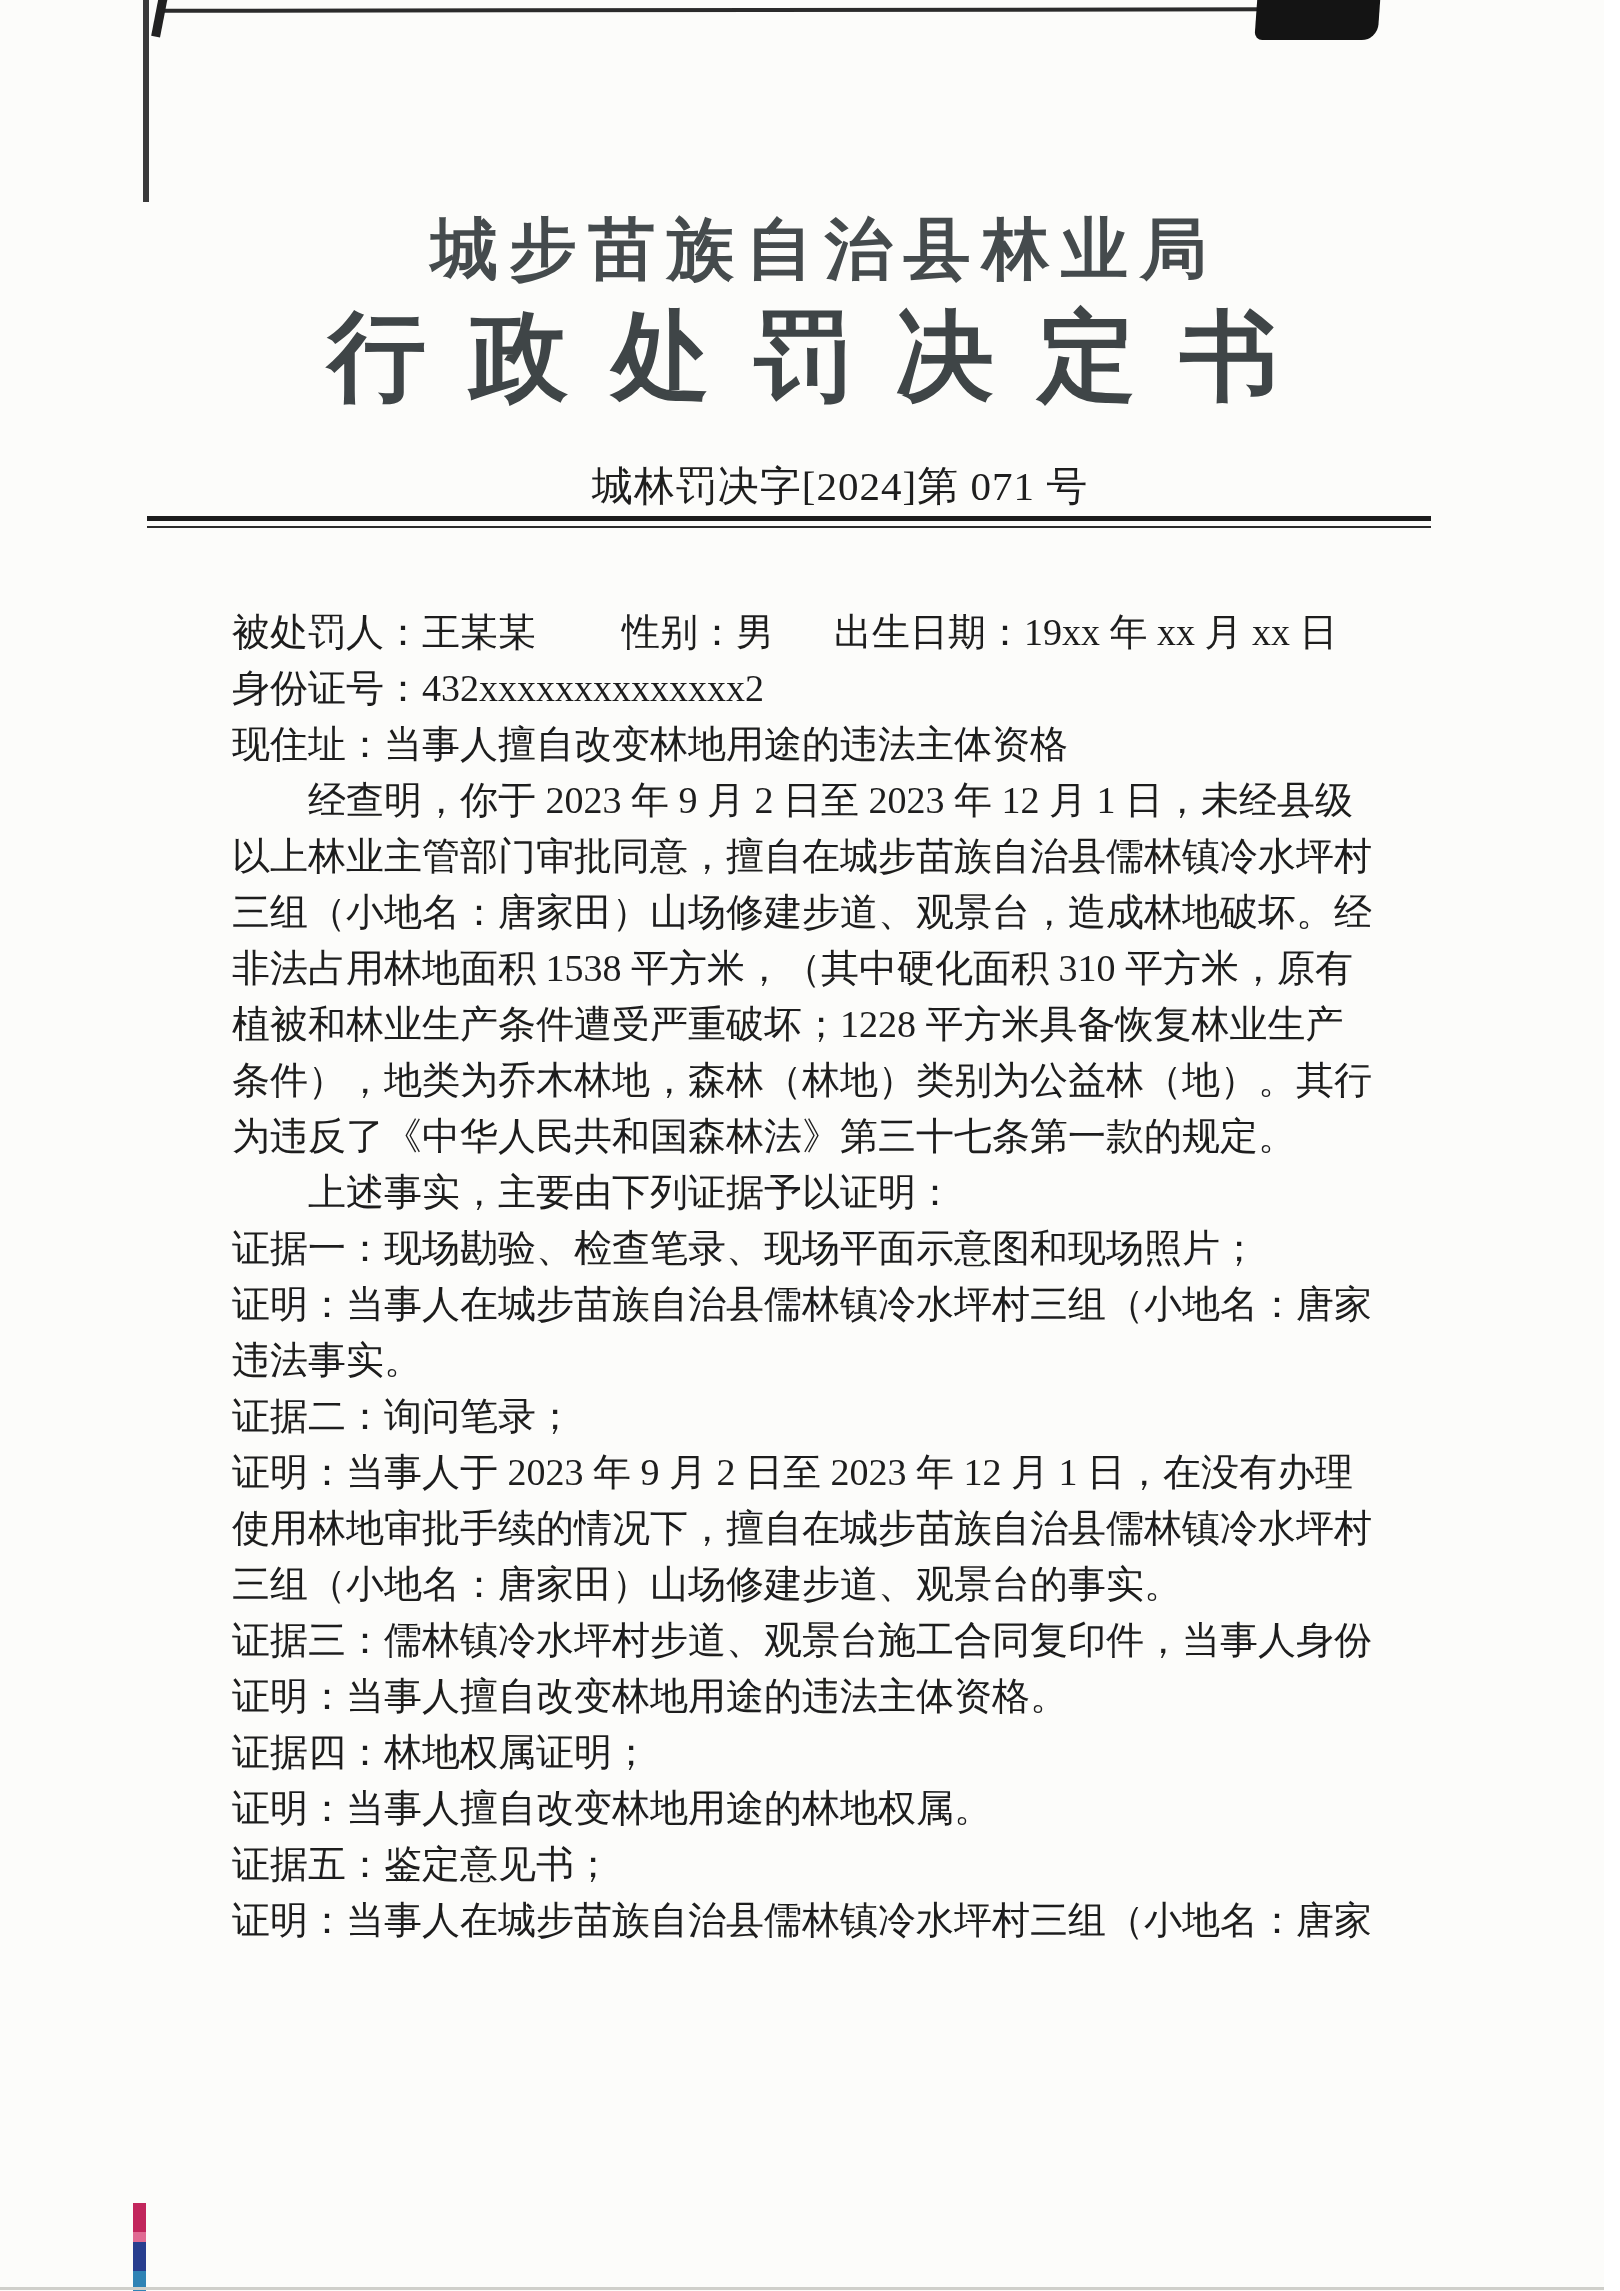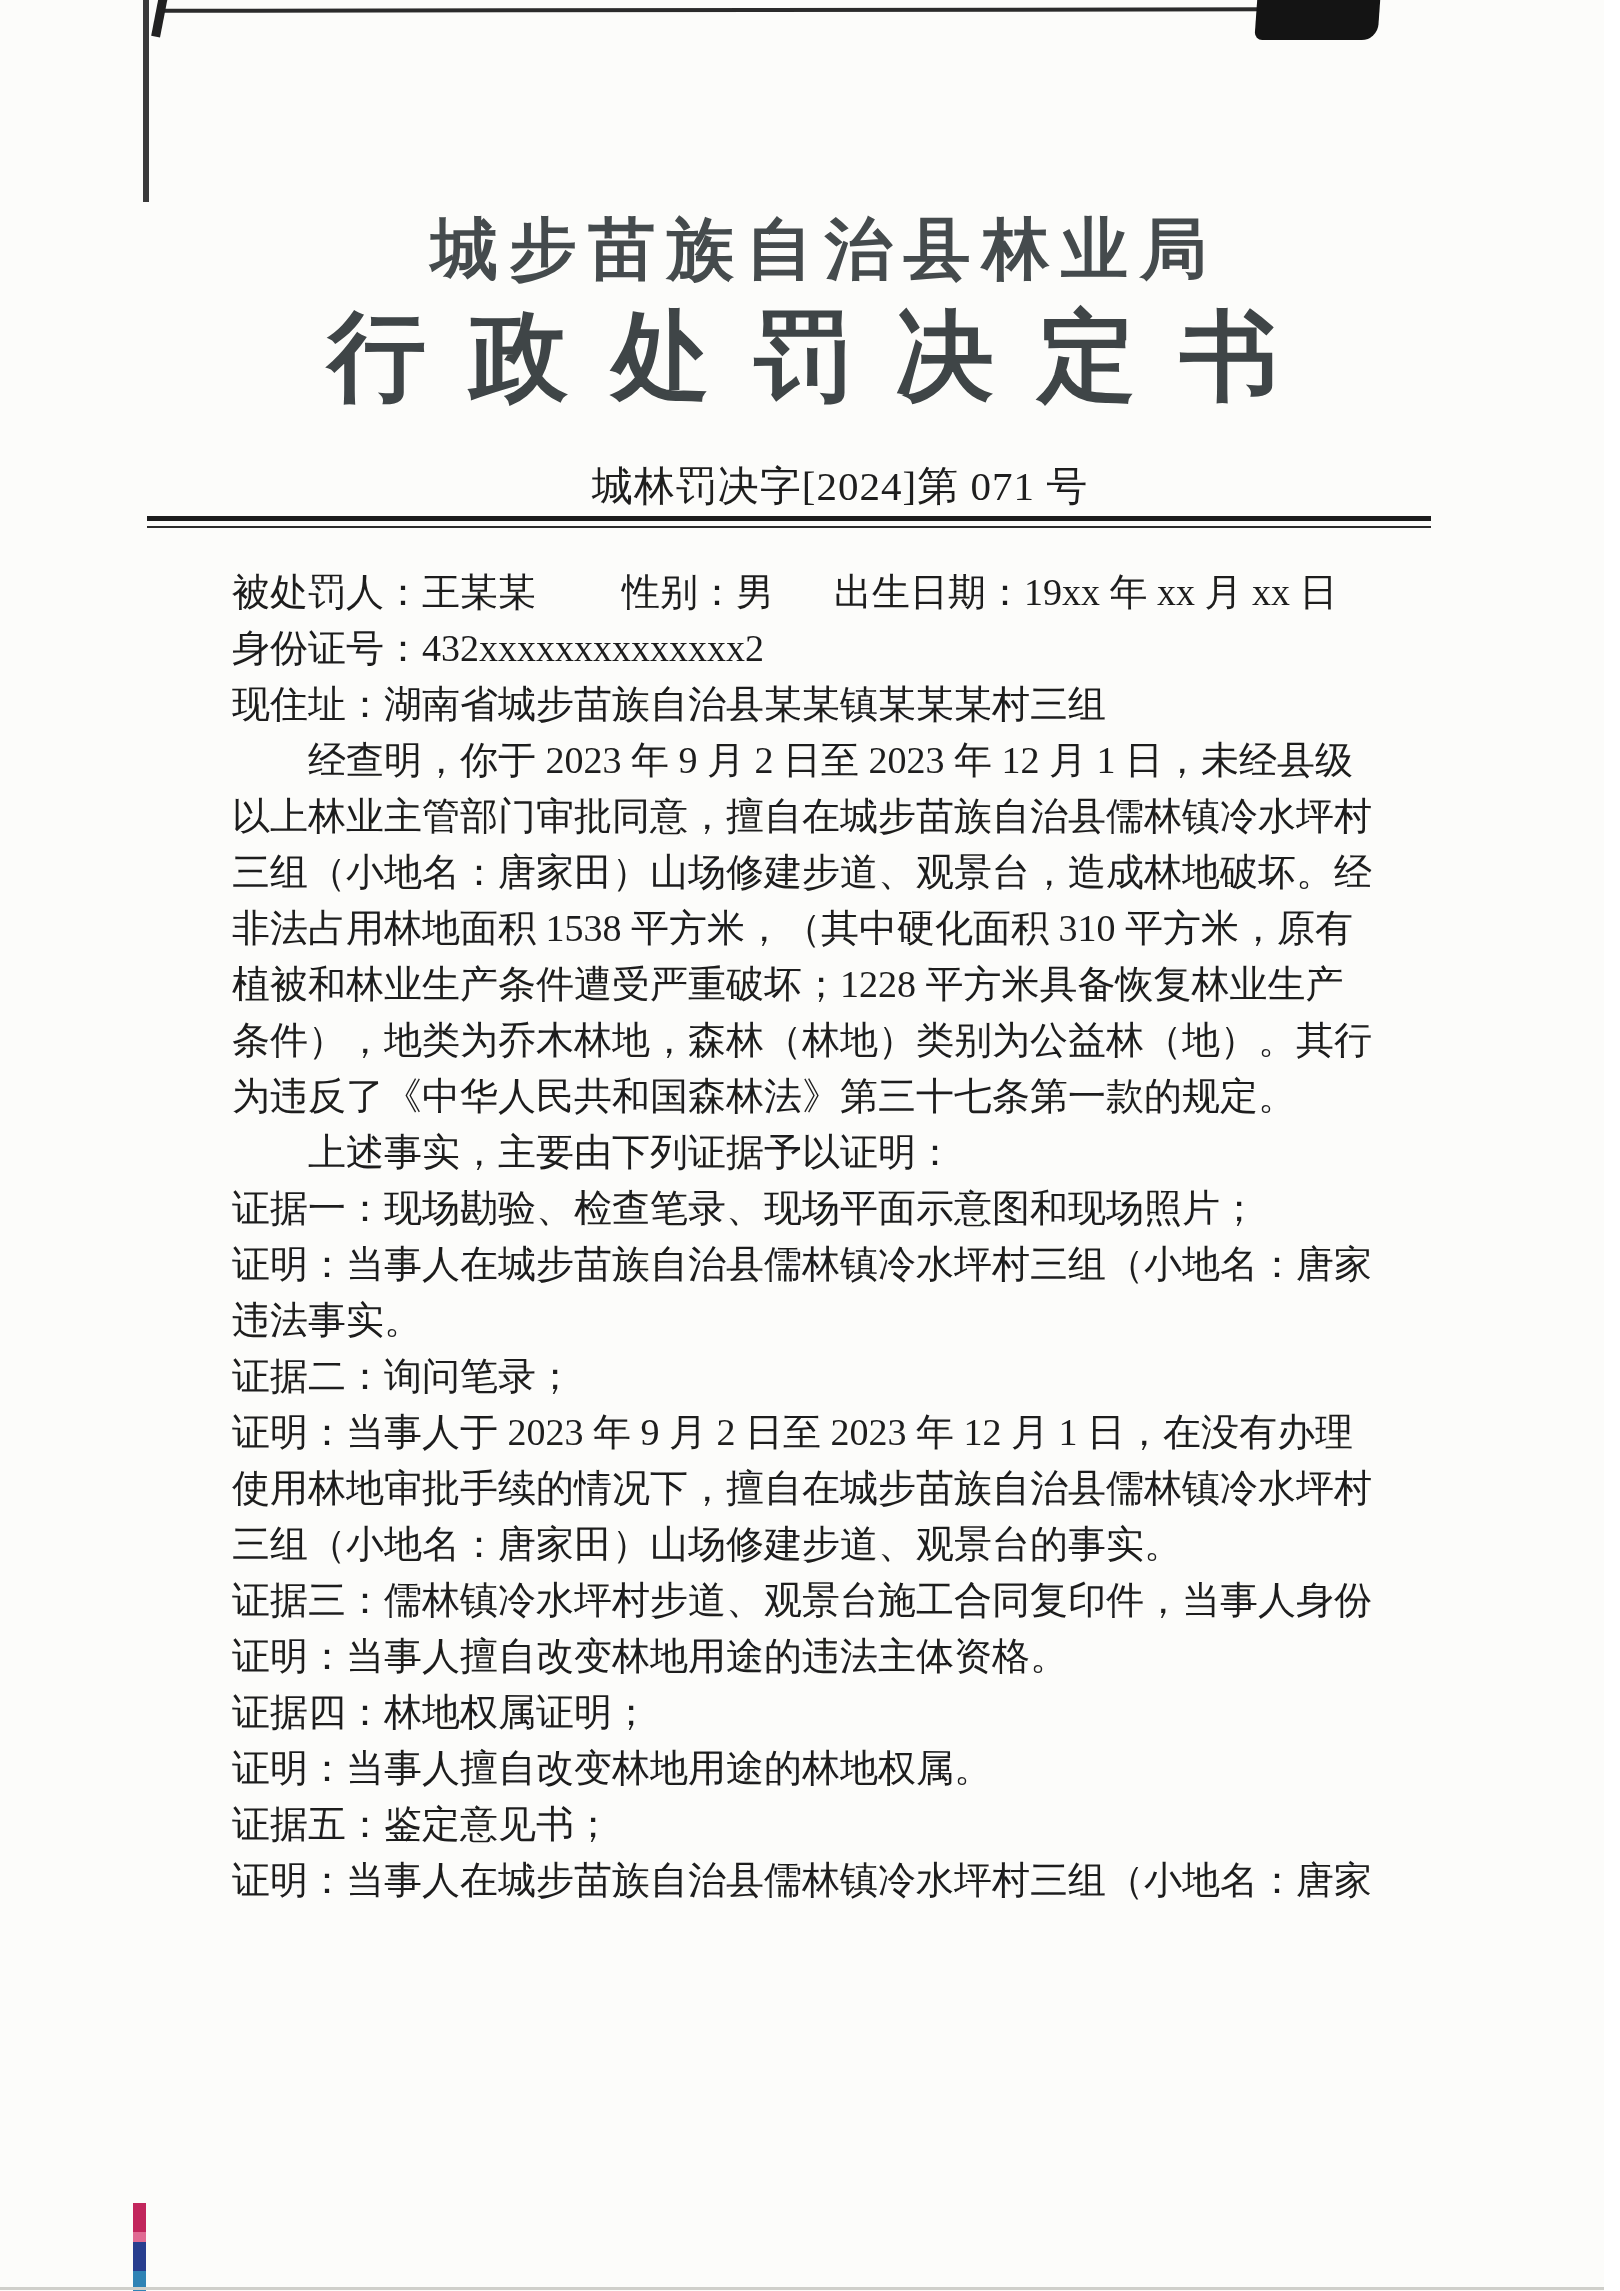--- a/index.html
+++ b/index.html
@@ -34,21 +34,21 @@
   }
   .doc-no {
     position:absolute; top:459px; left:30px; width:1620px; text-align:center;
     font-size:41px; color:#1e1e1e; letter-spacing:1px;
   }
   .rule {
     position:absolute; top:516px; left:147px; width:1284px;
     height:11.8px; border-top:5.9px solid #1c1c1c; border-bottom:2px solid #2c2c2c;
   }
   
-  .docbody { position:absolute; top:564px; left:232px; width:1162px; font-size:38px; }
+  .docbody { position:absolute; top:604px; left:232px; width:1162px; font-size:38px; }
   .line { height:56px; line-height:56px; white-space:nowrap; }
   .line.indent { text-indent:76px; }
   .gap-a { margin-right:86px; }
   .gap-b { margin-right:60px; }
 </style>
 </head>
 <body>
 
 <div class="page">
 
@@ -75,21 +75,21 @@
 
     <div class="line">
       <span>被处罚人：</span><span class="gap-a">王某某</span><span>性别：</span><span class="gap-b">男</span><span>出生日期：</span><span>19xx 年 xx 月 xx 日</span>
     </div>
 
     <div class="line">
       <span>身份证号：</span><span>432xxxxxxxxxxxxxx2</span>
     </div>
 
     <div class="line">
-      <span>现住址：</span><span>湖南省城步苗族自治县某某镇某某某村三组</span>
+      <span>现住址：</span><span>当事人擅自改变林地用途的违法主体资格</span>
     </div>
 
     <div class="line indent">
         <span>经查明，你于 2023 年 9 月 2 日至 2023 年 12 月 1 日，未经县级</span>
       </div>
       <div class="line">
         <span>以上林业主管部门审批同意，擅自在城步苗族自治县儒林镇冷水坪村</span>
       </div>
       <div class="line">
         <span>三组（小地名：唐家田）山场修建步道、观景台，造成林地破坏。经</span>

